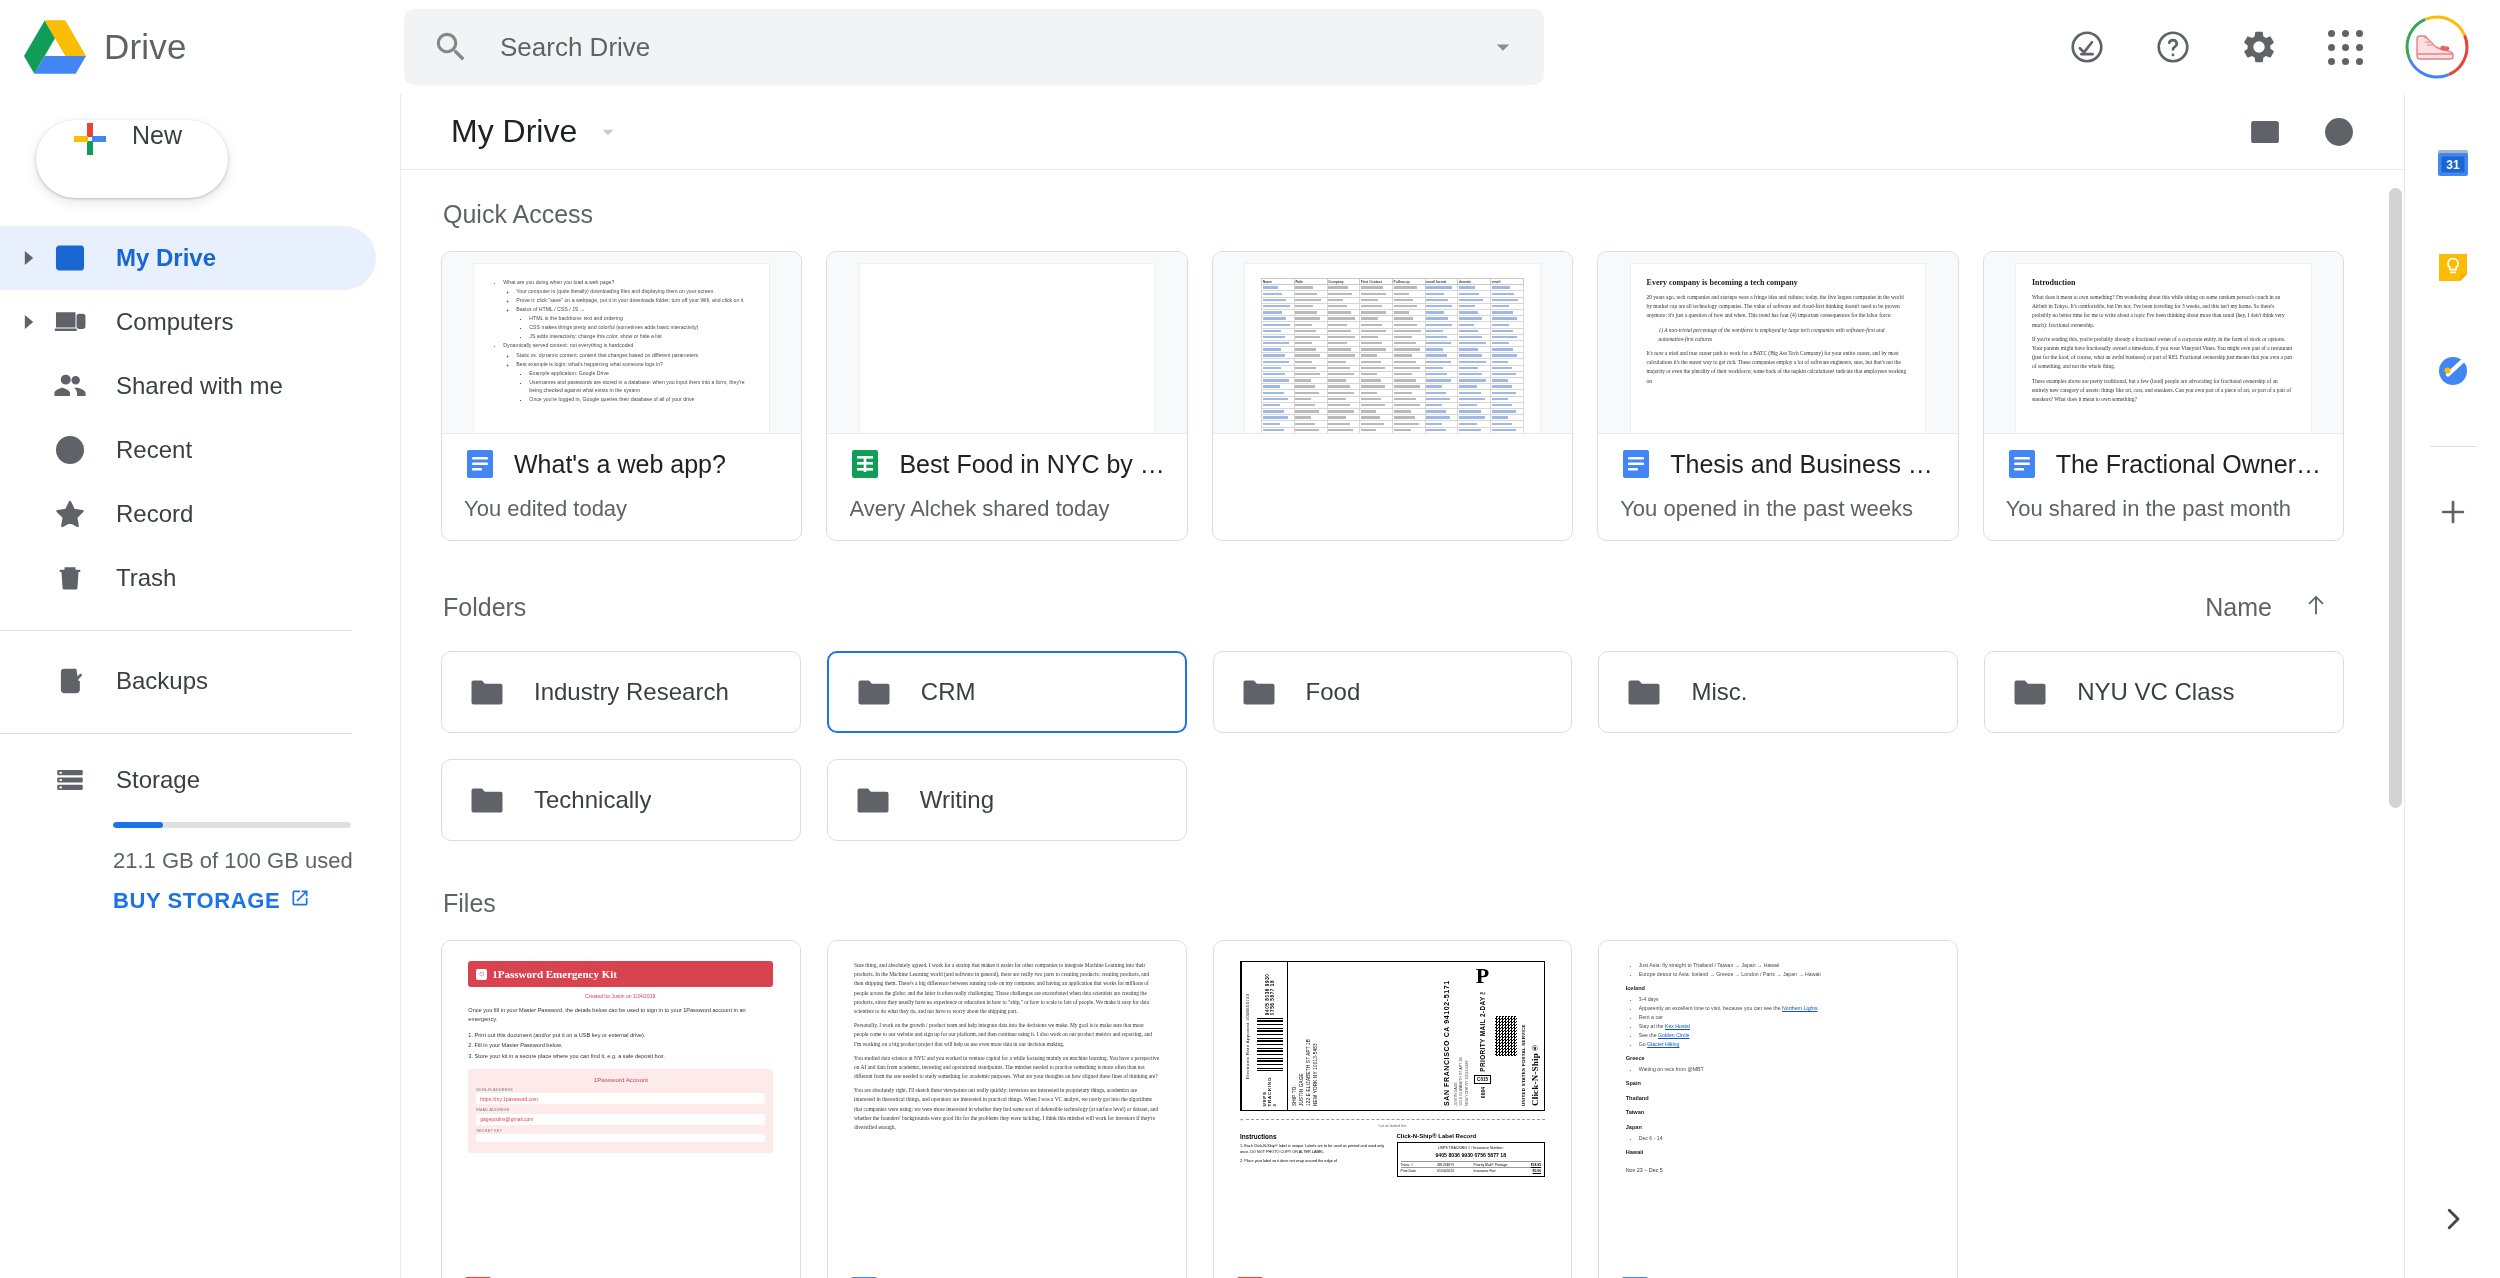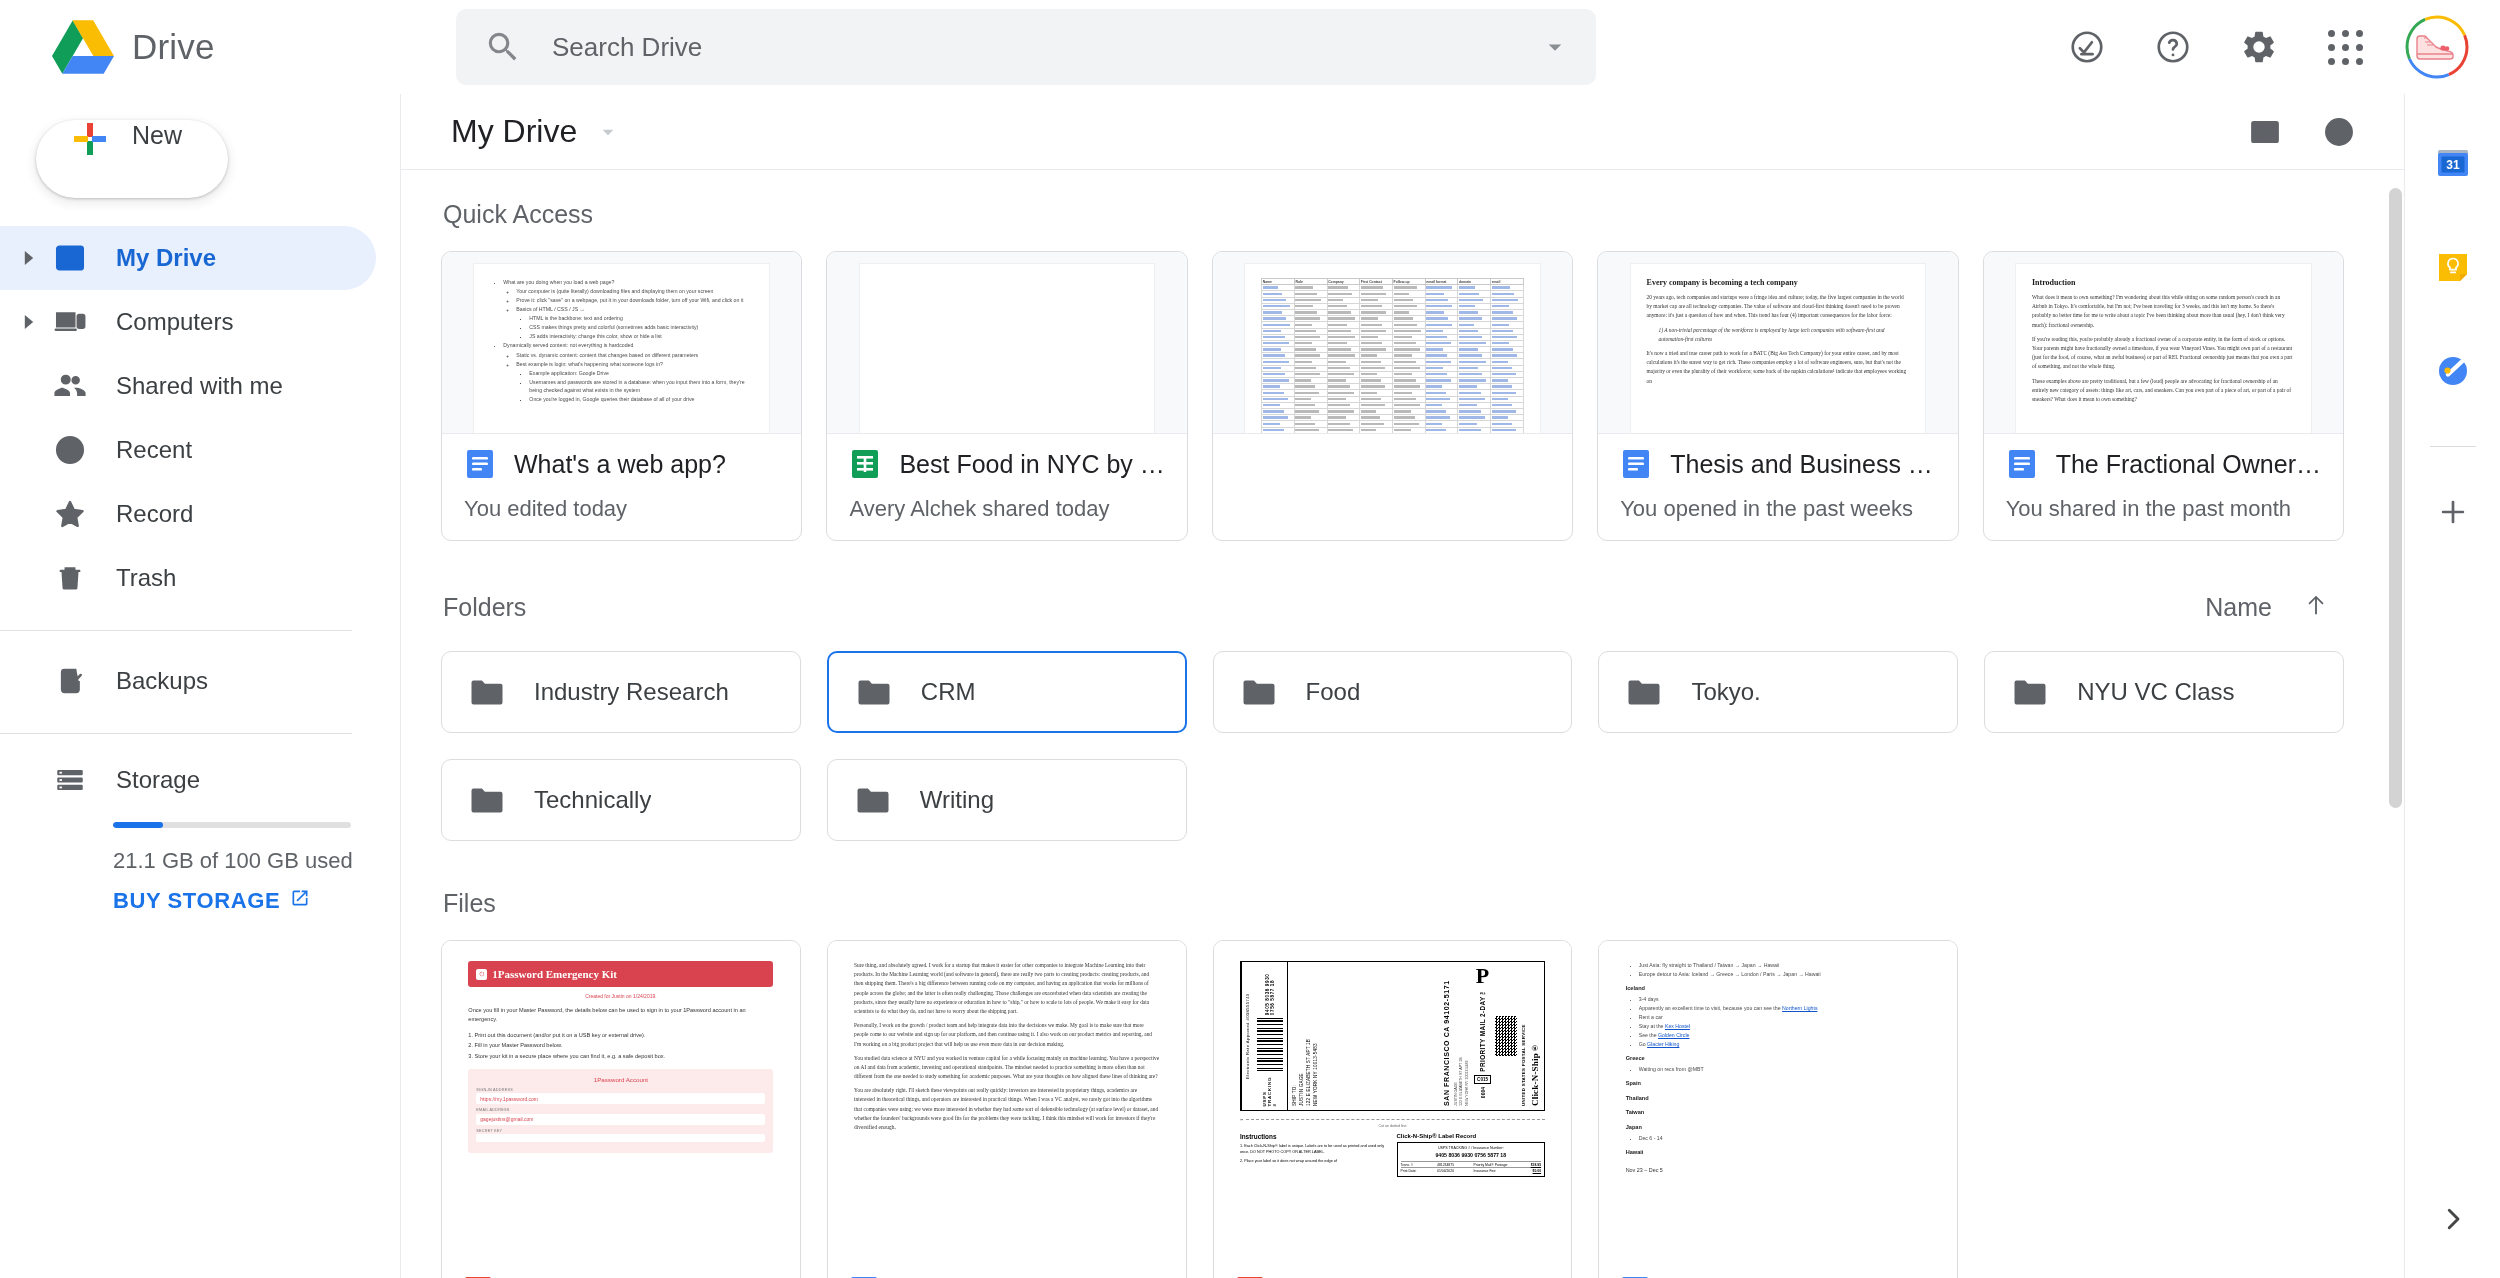--- a/index.html
+++ b/index.html
@@ -14,21 +14,21 @@
   }
   .app { position: relative; width: 2500px; height: 1278px; display: flex; flex-direction: column; }
 
   
   .topbar {
     height: 94px; min-height: 94px;
     display: flex; align-items: center;
     background: #fff;
     position: relative; z-index: 30;
   }
-  .brand { width: 456px; display: flex; align-items: center; padding-left: 52px; }
+  .brand { width: 404px; display: flex; align-items: center; padding-left: 24px; }
   .drive-logo { width: 62px; height: 55px; margin-right: 18px; }
   .brand-name { font-size: 35px; color: #5f6368; letter-spacing: .2px; font-weight: 400; }
 
   .search-wrap { flex: 0 0 auto; width: 1140px; }
   .searchbox {
     height: 76px; background: #f1f3f4; border-radius: 10px;
     display: flex; align-items: center; padding: 0 26px 0 28px;
     cursor: text;
   }
   .search-icon { width: 38px; height: 38px; flex: 0 0 38px; margin-right: 28px; opacity: .75; }
@@ -852,21 +852,21 @@
               <div class="folder-card">
                 <span class="folder-icon"><svg viewBox="0 0 34 28" width="34" height="28" aria-hidden="true">
   <path d="M1.5 4.5a2 2 0 0 1 2-2h8.4l3 3.2h15.6a2 2 0 0 1 2 2v16.8a2 2 0 0 1-2 2H3.5a2 2 0 0 1-2-2z" fill="#5f6368"></path>
                   </svg></span>
                 <span class="folder-name">Food</span>
               </div>
               <div class="folder-card">
                 <span class="folder-icon"><svg viewBox="0 0 34 28" width="34" height="28" aria-hidden="true">
   <path d="M1.5 4.5a2 2 0 0 1 2-2h8.4l3 3.2h15.6a2 2 0 0 1 2 2v16.8a2 2 0 0 1-2 2H3.5a2 2 0 0 1-2-2z" fill="#5f6368"></path>
                   </svg></span>
-                <span class="folder-name">Tokyo.</span>
+                <span class="folder-name">Misc.</span>
               </div>
               <div class="folder-card">
                 <span class="folder-icon"><svg viewBox="0 0 34 28" width="34" height="28" aria-hidden="true">
   <path d="M1.5 4.5a2 2 0 0 1 2-2h8.4l3 3.2h15.6a2 2 0 0 1 2 2v16.8a2 2 0 0 1-2 2H3.5a2 2 0 0 1-2-2z" fill="#5f6368"></path>
                   </svg></span>
                 <span class="folder-name">NYU VC Class</span>
               </div>
               <div class="folder-card">
                 <span class="folder-icon"><svg viewBox="0 0 34 28" width="34" height="28" aria-hidden="true">
   <path d="M1.5 4.5a2 2 0 0 1 2-2h8.4l3 3.2h15.6a2 2 0 0 1 2 2v16.8a2 2 0 0 1-2 2H3.5a2 2 0 0 1-2-2z" fill="#5f6368"></path>

